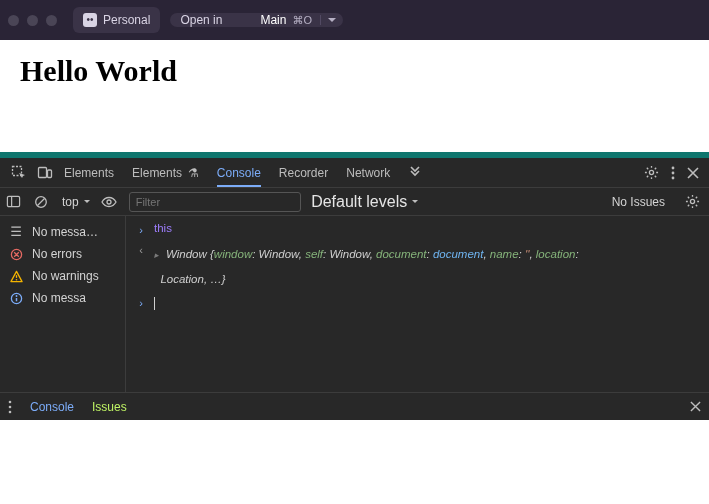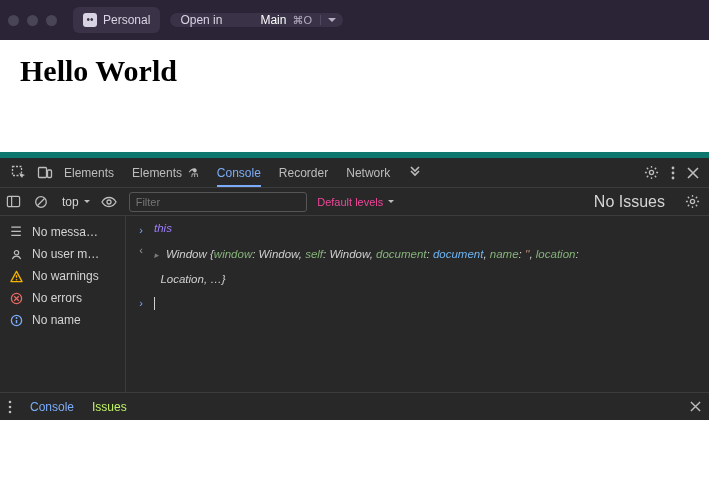--- a/index.html
+++ b/index.html
@@ -30,41 +30,41 @@
   .tab { color:#bdbdbd; font-size:12px; display:flex; align-items:center; gap:6px; padding:7px 0; cursor:pointer;}
   .tab.active { color:#7cacf8; border-bottom:2px solid #7cacf8; padding-bottom:5px;}
   .flask { font-size:12px; color:#bdbdbd;}
   .right-icons { display:flex; align-items:center; gap:12px; color:#bdbdbd; font-size:14px; padding-right:4px;}
 
   .toolbar { height:28px; display:flex; align-items:center; border-bottom:1px solid #3c3c3c; padding:0 6px; gap:10px;}
   .toolbar .ticon { color:#bdbdbd; font-size:13px; width:18px; text-align:center;}
   .ctx    { color:#d4d4d4; font-size:12px; display:flex; align-items:center; gap:4px;}
   .filter { flex:1; max-width:320px; }
   .filter input { width:100%; height:20px; background:#282828; border:1px solid #555; border-radius:3px; color:#d4d4d4; padding:0 6px; font-size:11px; outline:none;}
-  .levels { color:#ec4899; font-size:11px; display:flex; align-items:center; gap:4px;}
-  .issues { color:#d4d4d4; font-size:16px;}
+  .levels { color:#e5e5e5; font-size:16px; display:flex; align-items:center; gap:4px;}
+  .issues { color:#d4d4d4; font-size:12px;}
   .toolbar .spacer { flex:1; }
 
   .body { flex:1; display:flex; min-height:0;}
   .sidebar { width:126px; background:#282828; border-right:1px solid #3c3c3c; padding:4px 0;}
   .sitem { display:flex; align-items:center; gap:8px; padding:4px 8px; color:#d4d4d4; font-size:12px; white-space:nowrap; overflow:hidden;}
   .sitem .sicon { width:16px; display:flex; align-items:center; justify-content:center; font-size:13px;}
   .ic-msg   { color:#bdbdbd;}
   .ic-user  { color:#bdbdbd;}
   .ic-err   { color:#e46962;}
   .ic-warn  { color:#f4b400;}
   .ic-info  { color:#7cacf8;}
   .ic-verb  { color:#bdbdbd;}
 
   .console { flex:1; font-family:Menlo,Consolas,monospace; font-size:11.5px; padding:4px 0; overflow:auto;}
   .row { display:flex; align-items:flex-start; padding:2px 8px; gap:6px;}
   .gut { width:14px; text-align:center; color:#7a7a7a; font-size:11px; line-height:16px;}
   .gut.in  { color:#7cacf8;}
   .gut.out { color:#9a9a9a;}
-  .this { color:#9d7dfc; font-style:italic;}
+  .this { color:#9d7dfc; }
   .obj  { color:#cfcfcf; font-style:italic; line-height:24px;}
   .arrow{ color:#7a7a7a; margin-right:4px; font-size:9px; display:inline-block; width:8px;}
   .k-wnd { color:#85b37a; }   
   .k-doc { color:#85b37a; }
   .punct { color:#cfcfcf; }
   .v-obj { color:#cfcfcf; }
   .v-lnk { color:#6fb4f0;}
   .v-str { color:#ce9178;}
   .prompt { display:flex; align-items:center; padding:2px 8px; gap:6px;}
   .cursor { width:1px; height:13px; background:#cfcfcf; display:inline-block; }
@@ -210,56 +210,47 @@
     </span>
   </div>
 
   <div class="body">
     <div class="sidebar">
       <div class="sitem">
         <span class="sicon ic-msg">☰</span>
         <span>No messa…</span>
       </div>
       <div class="sitem">
-        <span class="sicon ic-user">
+        <span class="sicon ic-err">
           <svg width="13" height="13" viewBox="0 0 14 14">
-              <circle cx="7" cy="5" r="2.3" fill="none" stroke="#bdbdbd" stroke-width="1.3"></circle>
-              <path d="M2.5 12c1-2.5 3-3.2 4.5-3.2s3.5.7 4.5 3.2" fill="none" stroke="#bdbdbd" stroke-width="1.3"></path>
+              <circle cx="7" cy="7" r="5.5" fill="none" stroke="#e46962" stroke-width="1.4"></circle>
+              <path d="M4.5 4.5l5 5M9.5 4.5l-5 5" stroke="#e46962" stroke-width="1.4"></path>
             </svg>
         </span>
-        <span>No user m…</span>
+        <span>No errors</span>
       </div>
       <div class="sitem">
         <span class="sicon ic-warn">
           <svg width="13" height="13" viewBox="0 0 14 14">
               <path d="M7 1.5l6 11H1z" fill="none" stroke="#f4b400" stroke-width="1.4" stroke-linejoin="round"></path>
               <line x1="7" y1="5.5" x2="7" y2="8.5" stroke="#f4b400" stroke-width="1.4"></line>
               <circle cx="7" cy="10.5" r=".9" fill="#f4b400"></circle>
             </svg>
         </span>
         <span>No warnings</span>
       </div>
       <div class="sitem">
-        <span class="sicon ic-err">
-          <svg width="13" height="13" viewBox="0 0 14 14">
-              <circle cx="7" cy="7" r="5.5" fill="none" stroke="#e46962" stroke-width="1.4"></circle>
-              <path d="M4.5 4.5l5 5M9.5 4.5l-5 5" stroke="#e46962" stroke-width="1.4"></path>
-            </svg>
-        </span>
-        <span>No errors</span>
-      </div>
-      <div class="sitem">
         <span class="sicon ic-info">
           <svg width="13" height="13" viewBox="0 0 14 14">
               <circle cx="7" cy="7" r="5.5" fill="none" stroke="#7cacf8" stroke-width="1.4"></circle>
               <line x1="7" y1="6.5" x2="7" y2="10" stroke="#7cacf8" stroke-width="1.6"></line>
               <circle cx="7" cy="4.3" r="1" fill="#7cacf8"></circle>
             </svg>
         </span>
-        <span>No name</span>
+        <span>No messa</span>
       </div>
     </div>
 
     <div class="console">
       <div class="row">
         <span class="gut in">›</span>
         <span class="this">this</span>
       </div>
       <div class="row">
         <span class="gut out">‹</span>

